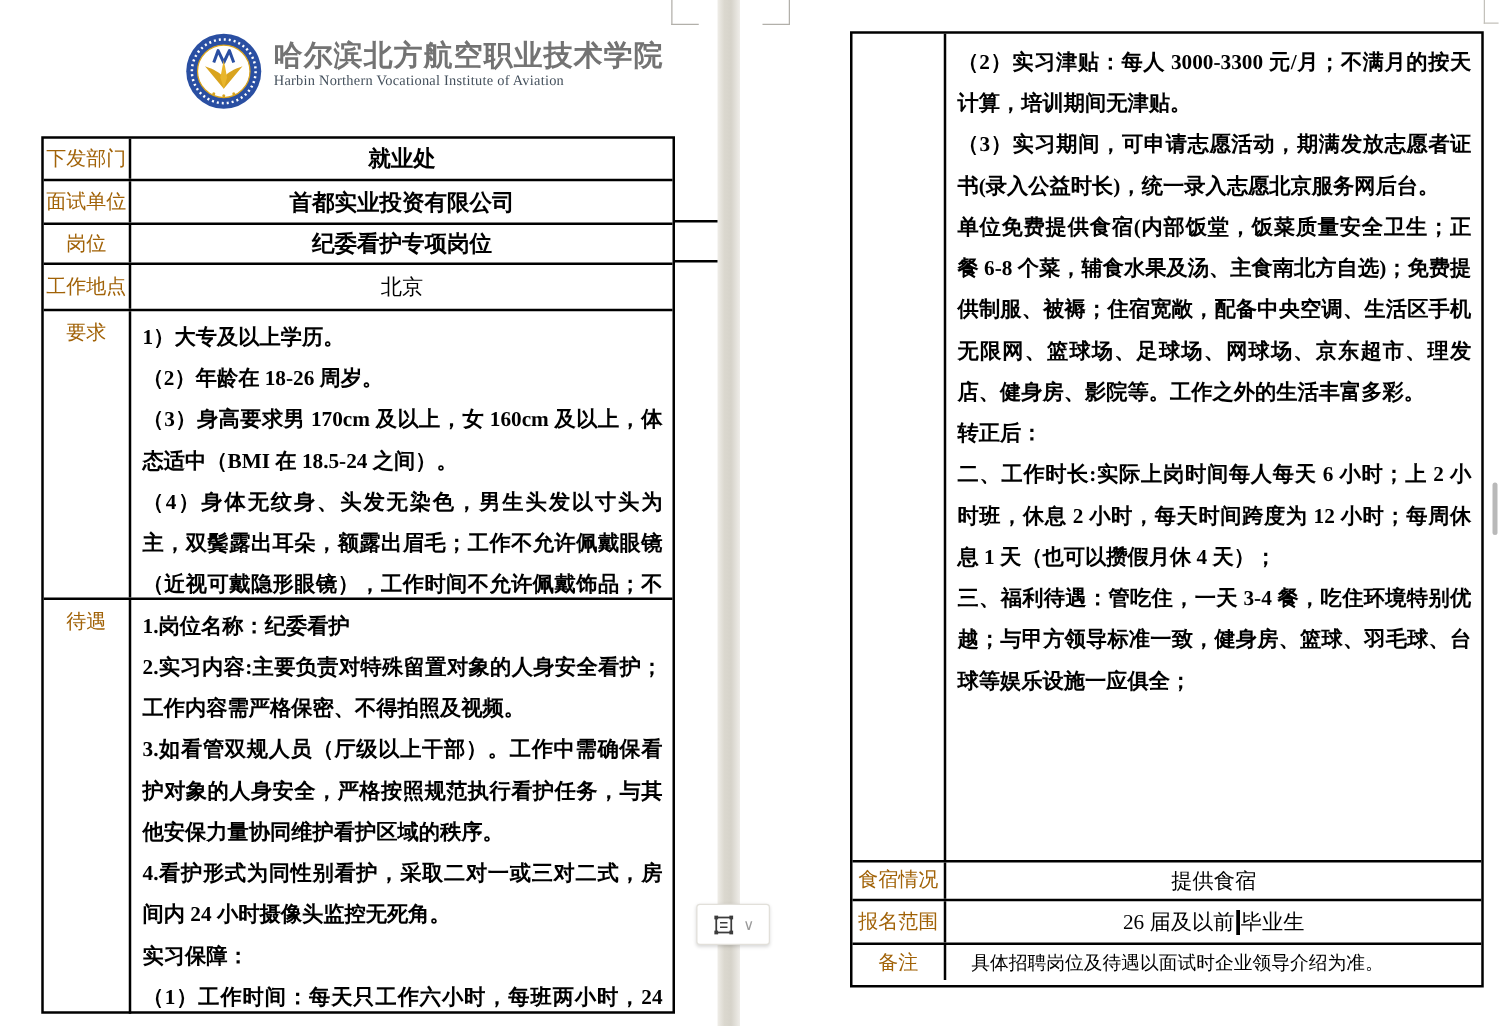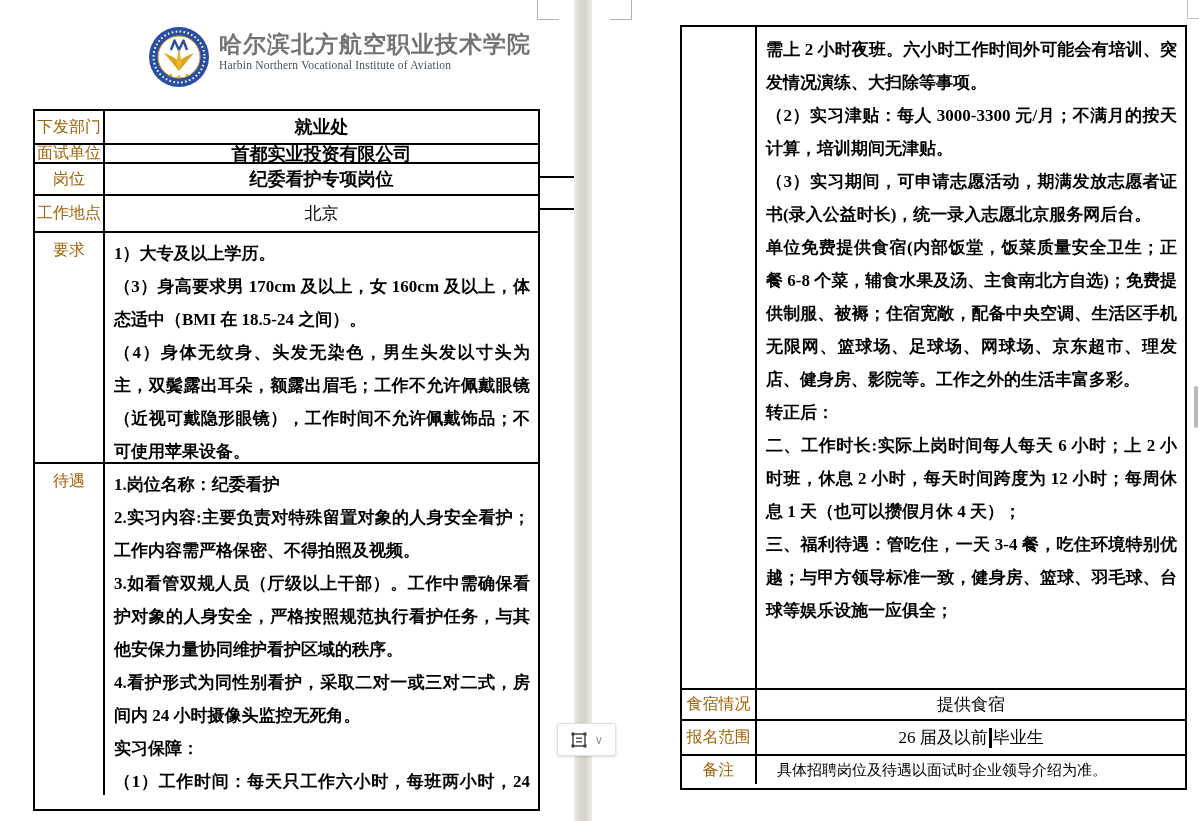--- a/index.html
+++ b/index.html
@@ -85,37 +85,38 @@
       <div class="logo-cn">哈尔滨北方航空职业技术学院</div>
       <div class="logo-en">Harbin Northern Vocational Institute of Aviation</div>
     </div>
   </div>
 
   <div class="doc-table ltable">
     <div class="trow" style="height:34px">
       <div class="cell label">下发部门</div>
       <div class="cell value vcenter bold">就业处</div>
     </div>
-    <div class="trow" style="height:19px">
+    <div class="trow" style="height:35px">
       <div class="cell label">面试单位</div>
       <div class="cell value vcenter bold">首都实业投资有限公司</div>
     </div>
     <div class="trow" style="height:32px">
       <div class="cell label">岗位</div>
       <div class="cell value vcenter bold">纪委看护专项岗位</div>
     </div>
     <div class="trow" style="height:37px">
       <div class="cell label">工作地点</div>
       <div class="cell value vcenter reg">北京</div>
     </div>
     <div class="trow" style="height:231px">
       <div class="cell label top">要求</div>
       <div class="cell value para-cell">
 
       <p class="para">1）大专及以上学历。</p>
+          <p class="para">（2）年龄在 18-26 周岁。</p>
           <p class="para">（3）身高要求男 170cm 及以上，女 160cm 及以上，体态适中（BMI 在 18.5-24 之间）。</p>
           <p class="para">（4）身体无纹身、头发无染色，男生头发以寸头为主，双鬓露出耳朵，额露出眉毛；工作不允许佩戴眼镜（近视可戴隐形眼镜），工作时间不允许佩戴饰品；不可使用苹果设备。</p>
         </div>
     </div>
     <div class="trow" style="height:331px">
       <div class="cell label top">待遇</div>
       <div class="cell value para-cell">
 
       <p class="para">1.岗位名称：纪委看护</p>
           <p class="para">2.实习内容:主要负责对特殊留置对象的人身安全看护；工作内容需严格保密、不得拍照及视频。</p>
@@ -127,21 +128,20 @@
     </div>
   </div>
   <div class="ext-line ext-top"></div>
   <div class="ext-line ext-bot"></div>
 
   <div class="doc-table rtable">
     <div class="trow" style="height:663px">
       <div class="cell label"></div>
       <div class="cell value para-cell" style="padding-top:6px">
 
-      <p class="para">需上 2 小时夜班。六小时工作时间外可能会有培训、突发情况演练、大扫除等事项。</p>
           <p class="para">（2）实习津贴：每人 3000-3300 元/月；不满月的按天计算，培训期间无津贴。</p>
           <p class="para">（3）实习期间，可申请志愿活动，期满发放志愿者证书(录入公益时长)，统一录入志愿北京服务网后台。</p>
           <p class="para">单位免费提供食宿(内部饭堂，饭菜质量安全卫生；正餐 6-8 个菜，辅食水果及汤、主食南北方自选)；免费提供制服、被褥；住宿宽敞，配备中央空调、生活区手机无限网、篮球场、足球场、网球场、京东超市、理发店、健身房、影院等。工作之外的生活丰富多彩。</p>
           <p class="para">转正后：</p>
           <p class="para">二、工作时长:实际上岗时间每人每天 6 小时；上 2 小时班，休息 2 小时，每天时间跨度为 12 小时；每周休息 1 天（也可以攒假月休 4 天）；</p>
           <p class="para">三、福利待遇：管吃住，一天 3-4 餐，吃住环境特别优越；与甲方领导标准一致，健身房、篮球、羽毛球、台球等娱乐设施一应俱全；</p>
         </div>
     </div>
     <div class="trow" style="height:31px">
       <div class="cell label">食宿情况</div>

